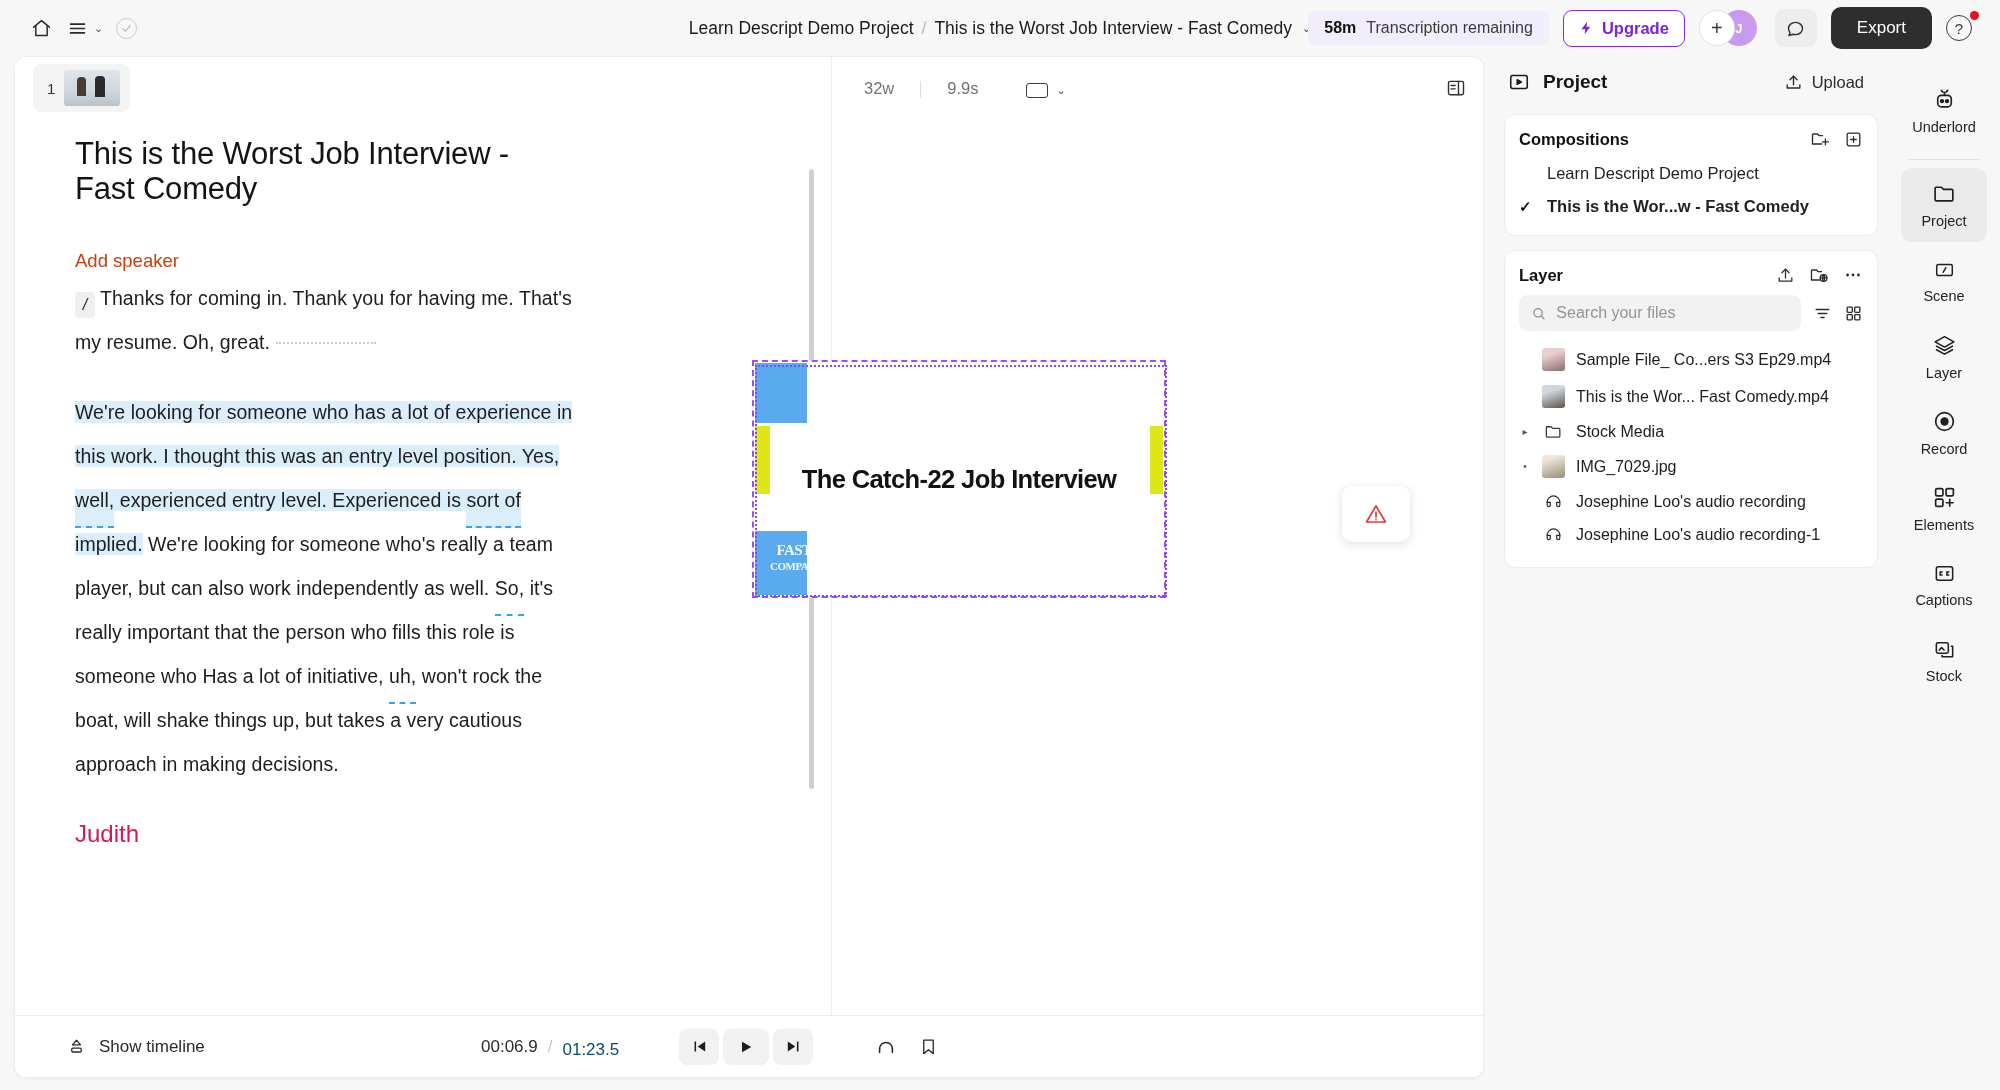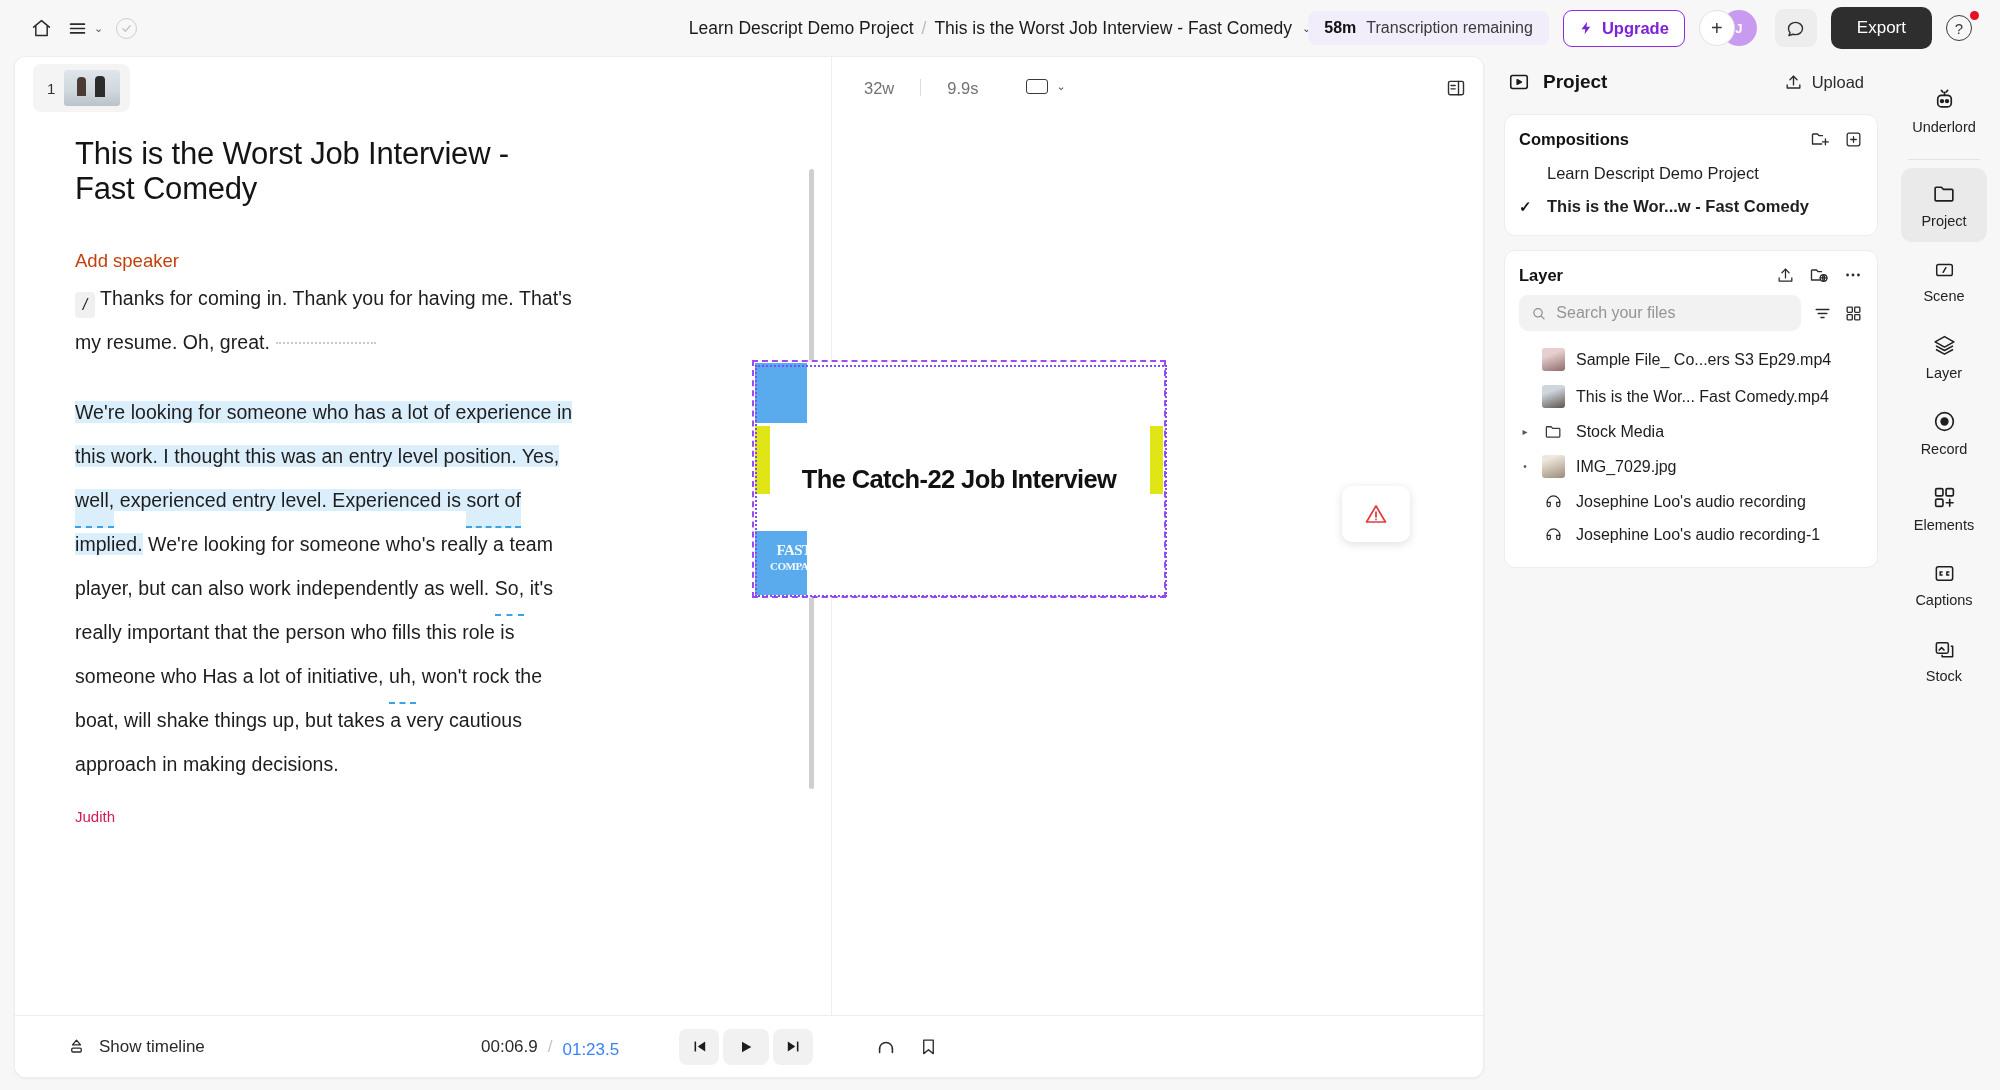--- a/index.html
+++ b/index.html
@@ -132,37 +132,37 @@
     width: 20px; height: 26px; border-radius: 4px; background: #f0f0f0;
     font-style: italic; font-size: 16px; color: #222; vertical-align: -5px;
     margin-right: 5px;
   }
   .dotted-run {
     display: inline-block; width: 100px; border-bottom: 2.5px dotted #c9c9c9;
     vertical-align: 5px; margin-left: 6px;
   }
   .filler { border-bottom: 2.5px dashed #3aa3e8; padding-bottom: 15px; }
   .speaker-name {
-    color: #d11a52; font-size: 15px; margin-top: 22px; font-weight: normal;
+    color: #d11a52; font-size: 24px; margin-top: 34px; font-weight: normal;
   }
   .script-scrollbar {
     position: absolute; right: 16px; top: 112px; width: 5px; height: 620px;
     background: #cfcfcf; border-radius: 3px;
   }
 
   
   .canvas-pane {
     position: absolute; left: 816px; top: 0; width: 654px; height: 1022px;
     border-left: 1px solid #eee; background: #fff;
   }
   .canvas-head {
     display: flex; align-items: center; height: 62px; padding: 0 18px;
     justify-content: space-between;
   }
-  .canvas-meta { display: flex; align-items: flex-start; gap: 12px; font-size: 16.5px; color: #727272; }
+  .canvas-meta { display: flex; align-items: flex-end; gap: 12px; font-size: 16.5px; color: #727272; }
   .meta-val { padding: 0 14px; }
   .meta-div { width: 1px; height: 17px; background: #dcdcdc; }
   .ratio-btn { display: flex; align-items: center; gap: 8px; margin-left: 22px; }
   .ratio-rect {
     width: 22px; height: 15px; border: 1.9px solid #3a3a3a; border-radius: 3px;
   }
   .panel-toggle { color: #3a3a3a; }
 
   
   .comp-wrap {
@@ -212,21 +212,21 @@
     display: flex; align-items: center;
   }
   .show-timeline {
     display: flex; align-items: flex-start; gap: 13px; padding-left: 52px;
     font-size: 17px; color: #2a2a2a; cursor: pointer;
   }
   .time-grp {
     position: absolute; left: 466px; display: flex; align-items: center;
     gap: 10px; font-size: 17px; color: #2b2b2b;
   }
-  .time-total { color: #3b82f6; margin-top: 7px; }
+  .time-total { color: #0c4a6e; margin-top: 7px; }
   .time-sep { color: #c4c4c4; }
   .transport { position: absolute; left: 664px; display: flex; align-items: center; gap: 4px; }
   .tp-btn {
     width: 40px; height: 36px; border-radius: 8px; background: #f1f1f1;
     display: flex; align-items: center; justify-content: center; cursor: pointer;
   }
   .tp-btn.mid { width: 46px; }
   .extra-btns { position: absolute; left: 860px; display: flex; align-items: center; gap: 22px; }
 
   

